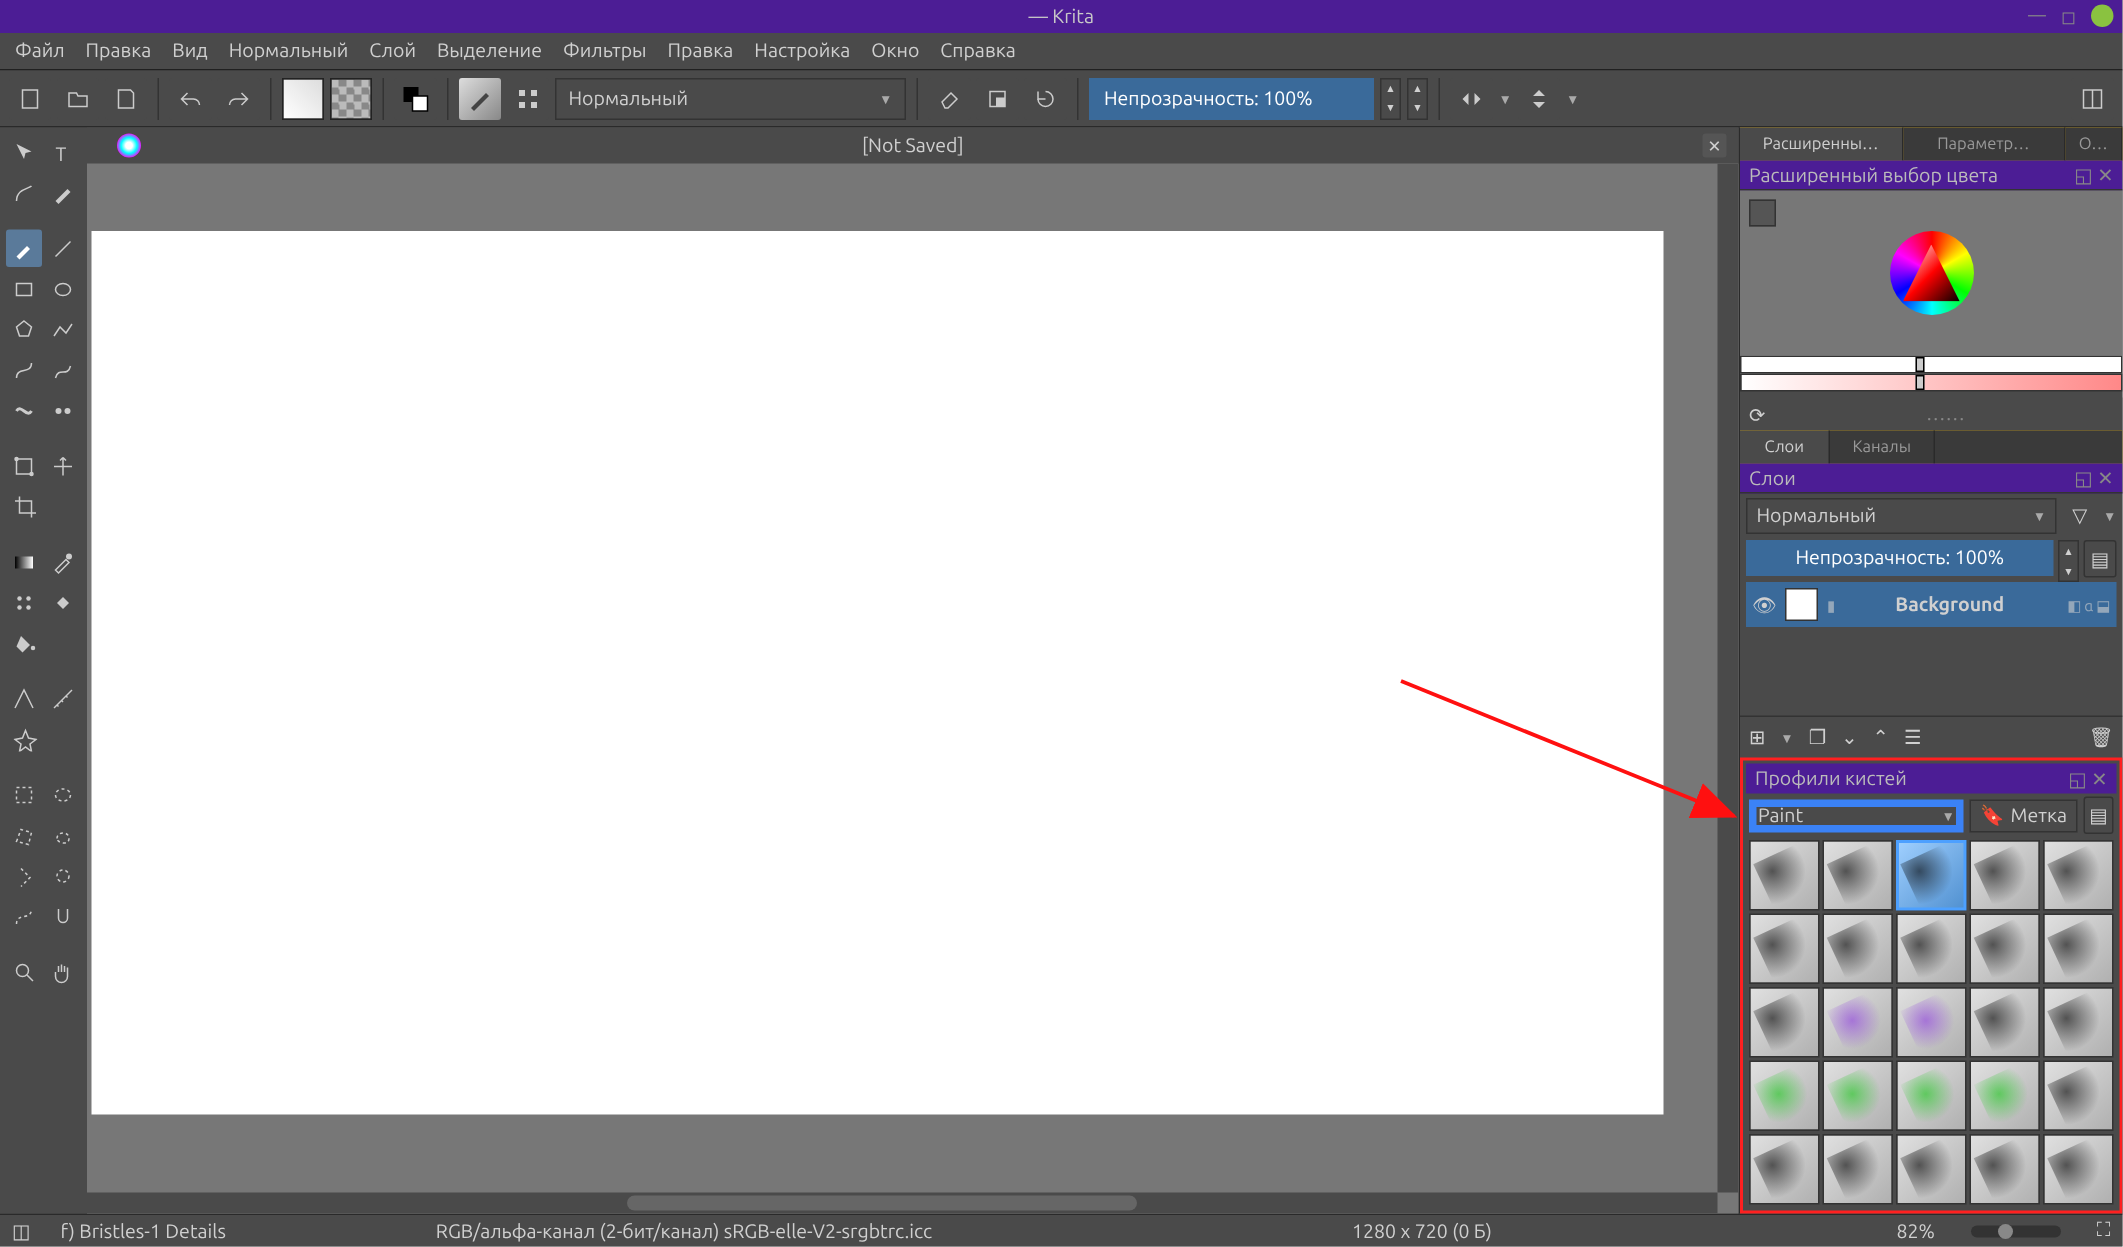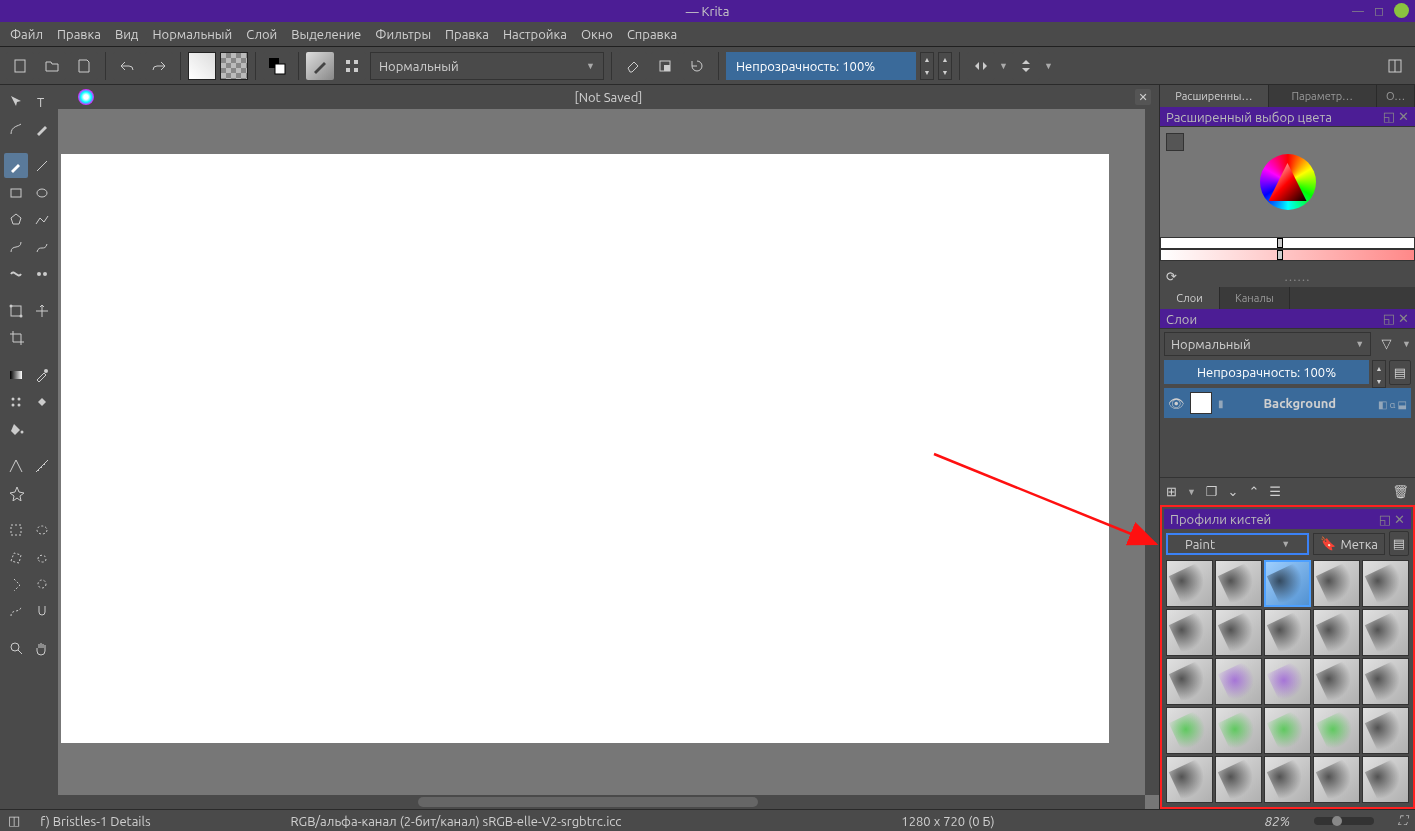--- a/index.html
+++ b/index.html
@@ -67,33 +67,33 @@
 .layer-thumb { width: 22px; height: 22px; background: #fff; border: 1px solid #333; }
 .layer-name { flex: 1; font-weight: bold; text-align: center; }
 .layer-icons span { font-size: 10px; opacity: .6; margin-left: 2px; }
 .layer-space { flex: 1; }
 .layer-buttons { height: 28px; display: flex; align-items: center; padding: 0 6px; gap: 10px; border-top: 1px solid #333; }
 .layer-buttons .spacer { flex: 1; }
 
 
 .brush-panel { border: 2px solid #ff2020; padding: 2px; }
 .brush-toprow { display: flex; gap: 4px; padding: 2px; align-items: center; }
-.brush-select { flex: 1; height: 22px; background: #4a4a4a; border: 2px solid #3b82f6; display: flex; align-items: center; padding: 0 17px; justify-content: space-between; cursor: pointer; font-size: 12px; }
+.brush-select { flex: 1; height: 22px; background: #4a4a4a; border: 5px solid #3b82f6; display: flex; align-items: center; padding: 0 1px; justify-content: space-between; cursor: pointer; font-size: 12px; }
 .tag-btn { height: 22px; padding: 0 6px; background: #4a4a4a; border: 1px solid #333; display: flex; align-items: center; cursor: pointer; font-size: 12px; gap: 4px; }
 .brush-grid { display: grid; grid-template-columns: repeat(5, 1fr); gap: 2px; padding: 2px; }
 .brush-cell { aspect-ratio: 1; background: linear-gradient(135deg,#e0e0e0,#b0b0b0); border: 1px solid #333; cursor: pointer; position: relative; overflow: hidden; }
 .brush-cell.sel { outline: 2px solid #4da0ff; outline-offset: -2px; background: linear-gradient(135deg,#a0d0ff,#5090d0); }
 .brush-cell::after { content: ''; position: absolute; inset: 15%; background: radial-gradient(ellipse at 30% 30%, rgba(0,0,0,.6), transparent 70%); transform: rotate(-25deg); }
 .brush-cell.g::after { background: radial-gradient(ellipse at 40% 40%, rgba(50,200,50,.7), transparent 70%); }
 .brush-cell.p::after { background: radial-gradient(ellipse at 40% 40%, rgba(150,80,220,.7), transparent 70%); }
 .brush-search { height: 24px; background: #3a3a3a; border: 1px solid #333; display: flex; align-items: center; padding: 0 6px; margin: 2px; color: #888; font-size: 12px; justify-content: space-between; }
 
 
 .statusbar { height: 22px; background: #4a4a4a; display: flex; align-items: center; padding: 0 8px; gap: 20px; border-top: 1px solid #2a2a2a; font-size: 12px; }
-.statusbar .sb-right { margin-left: auto; display: flex; align-items: center; gap: 24px; font-style: italic; }
+.statusbar .sb-right { margin-left: auto; display: flex; align-items: center; gap: 24px; }
 .zoom-slider { width: 60px; height: 8px; background: #333; border-radius: 4px; position: relative; }
 .zoom-knob { width: 10px; height: 10px; background: #888; border-radius: 50%; position: absolute; top: -1px; left: 18px; }
 
 
 .arrow-svg { position: absolute; pointer-events: none; }
 
 .chev { font-size: 9px; color: #aaa; }
 
 
 .ic { width: 16px; height: 16px; display: inline-block; }

